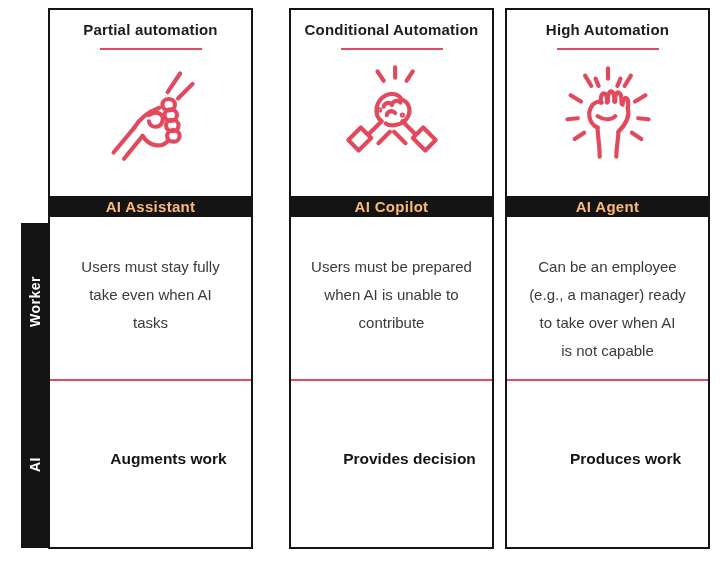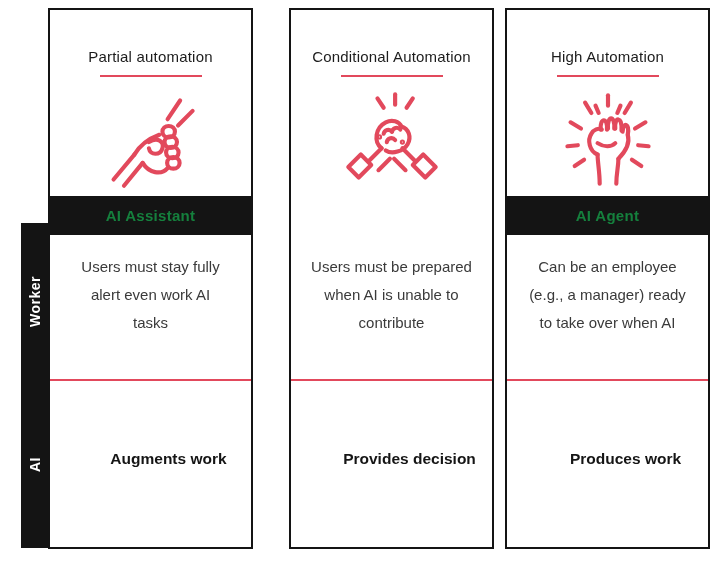--- a/index.html
+++ b/index.html
@@ -25,34 +25,35 @@
     color:#ffffff;font-size:14px;font-weight:700;letter-spacing:.5px;
     white-space:nowrap;
   }
   
   .column{
     position:absolute;top:8px;width:201px;height:537px;
     border:2px solid var(--ink);background:#fff;
   }
   .col-1{left:48px;} .col-2{left:289px;} .col-3{left:505px;}
   .col-title{
-    margin-top:38px;text-align:center;font-size:15px;color:#1c1c1c;
+    margin-top:11px;text-align:center;font-size:15px;color:#1c1c1c;
     letter-spacing:.2px;
+    font-weight:bold;
   }
   .title-underline{
     width:102px;height:2px;background:var(--accent);margin:10px auto 0;
   }
   .icon-wrap{
     height:110px;margin-top:8px;display:flex;align-items:center;justify-content:center;
     color:var(--accent);
   }
   .icon-wrap svg{stroke:currentColor;fill:none;stroke-linecap:round;stroke-linejoin:round;}
   .banner{
-    position:absolute;left:-2px;right:-2px;top:186px;height:39px;
-    background:var(--ink);color:#15803d;display:flex;align-items:center;justify-content:center;
+    position:absolute;left:-2px;right:-2px;top:186px;height:21px;
+    background:var(--ink);color:#fdba74;display:flex;align-items:center;justify-content:center;
     font-size:15px;font-weight:700;letter-spacing:.3px;
   }
   .body-text{
     position:absolute;top:243px;left:0;right:0;text-align:center;
     font-size:15px;line-height:28px;color:var(--body-text);
   }
   .divider{
     position:absolute;top:369px;left:0;right:0;height:2px;background:var(--accent);
   }
   .bottom-label{
@@ -88,21 +89,21 @@
         <path d="M14 88 L34 64"></path>
         <path d="M24 94 L42 72"></path>
         <path d="M34 64 C40 54, 50 48, 58 45"></path>
         <path d="M48 52 C56 47, 63 51, 61 58 C59 65, 49 65, 48 58"></path>
         <path d="M42 72 C48 82, 60 84, 66 77"></path>
       </svg>
     </div>
     <div class="banner">AI Assistant</div>
     <div class="body-text">
       <div>Users must stay fully</div>
-      <div>alert even work AI</div>
+      <div>take even when AI</div>
       <div>tasks</div>
     </div>
     <div class="divider"></div>
     <div class="bottom-label">
       <div>Augments work</div>
       <div></div>
     </div>
   </div>
 
   <div class="column col-2">
@@ -121,20 +122,21 @@
         <path d="M63 79 L52 68"></path>
         <path d="M40 58 C32 52, 34 38, 44 33 C50 30, 57 32, 59 37"></path>
         <path d="M59 37 C66 39, 69 47, 65 54 C61 61, 50 64, 44 60"></path>
         <path d="M42 44 a4.5 4.5 0 0 1 8 -2"></path>
         <path d="M50 42 a4.5 4.5 0 0 1 8 -2"></path>
         <path d="M45 52 a4.5 4.5 0 0 1 8 -2"></path>
         <circle cx="38" cy="47" r="1" stroke-width="3"></circle>
         <circle cx="60" cy="52" r="1" stroke-width="3"></circle>
       </svg>
     </div>
+    <div class="banner">AI Copilot</div>
     <div class="body-text">
       <div>Users must be prepared</div>
       <div>when AI is unable to</div>
       <div>contribute</div>
     </div>
     <div class="divider"></div>
     <div class="bottom-label">
       <div>Provides decision</div>
     </div>
   </div>
@@ -164,20 +166,21 @@
         <path d="M82 75 L73 69"></path>
         <path d="M38 17 L41 24"></path>
         <path d="M62 17 L59 24"></path>
       </svg>
     </div>
     <div class="banner">AI Agent</div>
     <div class="body-text">
       <div>Can be an employee</div>
       <div>(e.g., a manager) ready</div>
       <div>to take over when AI</div>
+      <div>is not capable</div>
     </div>
     <div class="divider"></div>
     <div class="bottom-label">
       <div>Produces work</div>
       <div></div>
     </div>
   </div>
 
 </div>
 

